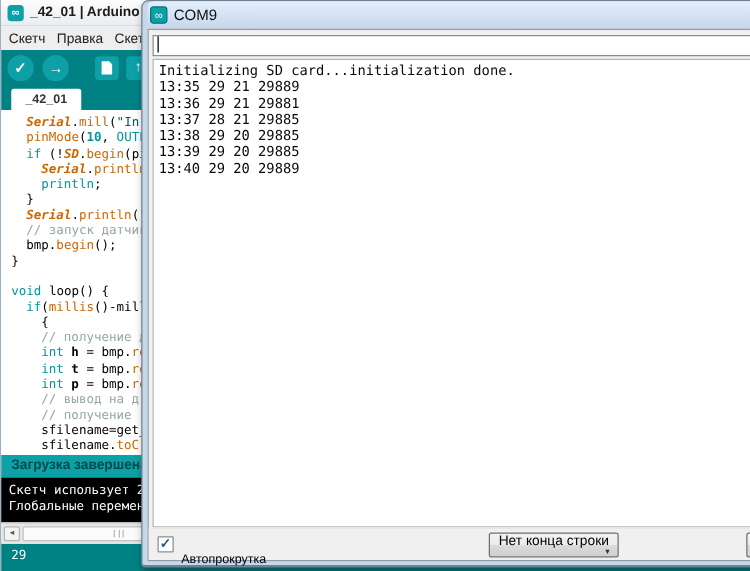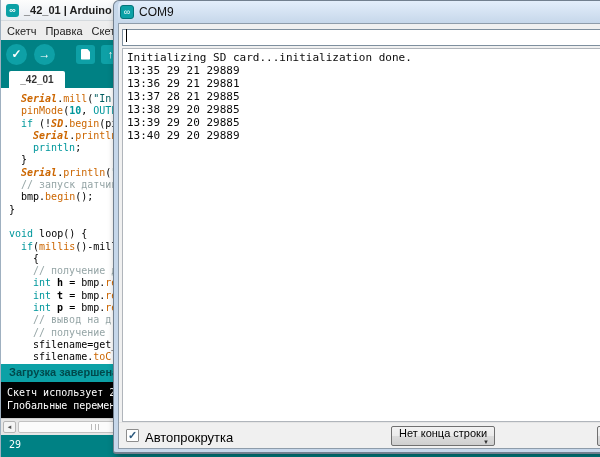--- a/index.html
+++ b/index.html
@@ -76,21 +76,21 @@
                 font-family:"DejaVu Sans Mono", monospace; font-size:11px; padding:0 3px; outline:none; }
   .caret { position:absolute; left:7px; top:5px; width:1px; height:13px; background:#000; }
   .mon-output { flex:1; margin:0 3px; background:#fff; border:1px solid #b0b5bb; overflow:hidden;
                 font-family:"DejaVu Sans Mono", monospace; font-size:11px; line-height:13px;
                 color:#0a0a0a; padding:2px 4px; }
   .out-line { white-space:pre; }
   .mon-bottombar { height:26px; background:#f0f0f0; position:relative; border-top:1px solid #e5e5e5; }
   .chk-box { position:absolute; left:7px; top:6px; width:13px; height:13px; background:#fff;
              border:1px solid #8d8d8d; border-radius:1px; color:#2d5a7e; font-size:11px;
              line-height:11px; text-align:center; font-weight:bold; }
-  .chk-label { position:absolute; left:26px; top:7px; font-size:13px; color:#000; }
+  .chk-label { position:absolute; left:26px; top:19px; font-size:10px; color:#000; }
   .combo { position:absolute; top:3px; height:20px; border:1px solid #707070; border-radius:2px;
            background:linear-gradient(#f2f2f2,#ebebeb 48%,#dbdbdb 52%,#cfcfcf);
            display:flex; align-items:center; font-size:11px; color:#000; padding:0 5px;flex-direction:column; }
   .combo .arrow { margin-left:auto; font-size:6px; color:#333; padding-left:6px; }
   .combo-ending { left:272px; width:104px; }
   .combo-baud { left:390px; width:84px;
                 border-color:#3c7fb1;
                 background:linear-gradient(#ebf7fe,#d9f0fc 48%,#bee6fd 52%,#a9ddf3); }
   .btn-cut { position:absolute; left:478px; top:3px; width:70px; height:20px;
              border:1px solid #707070; border-radius:2px;

